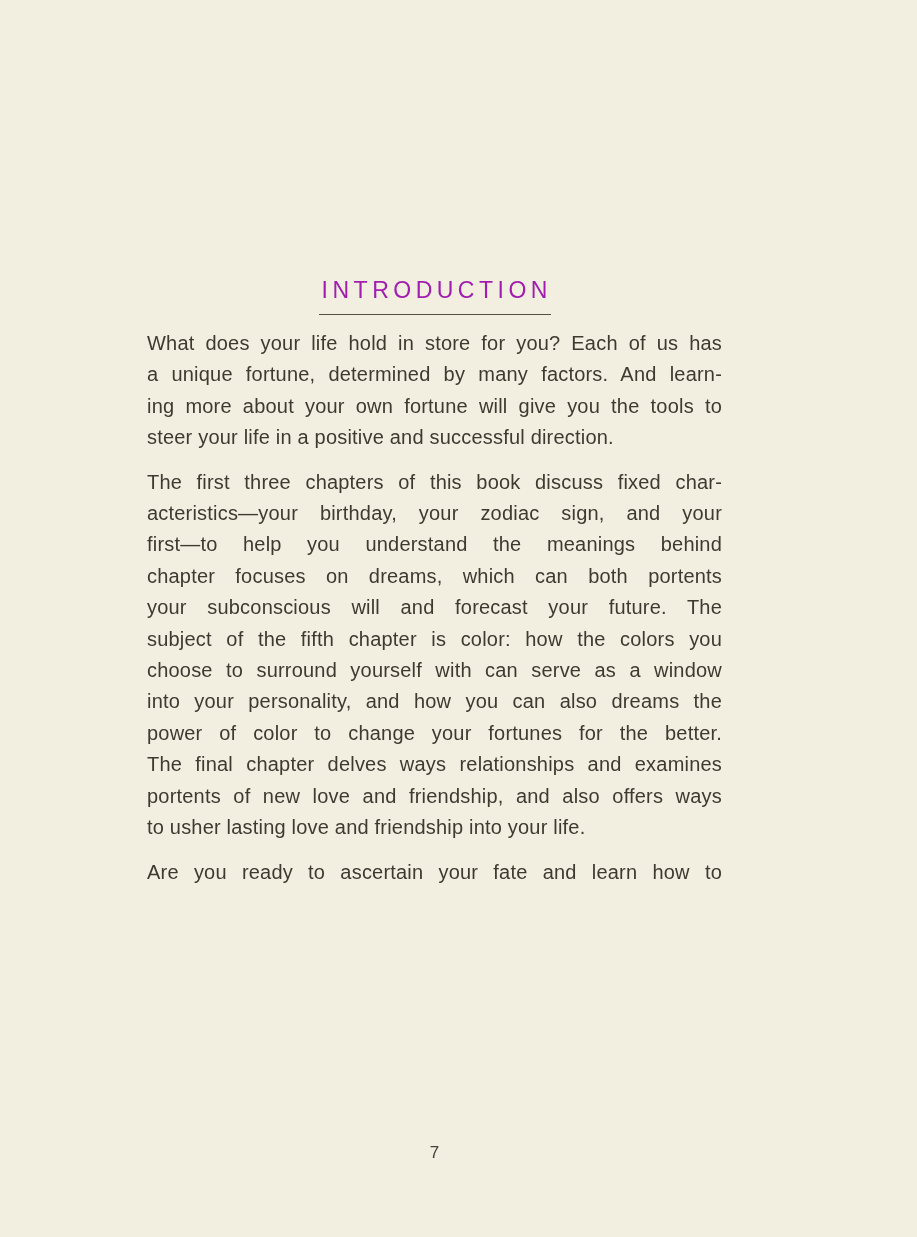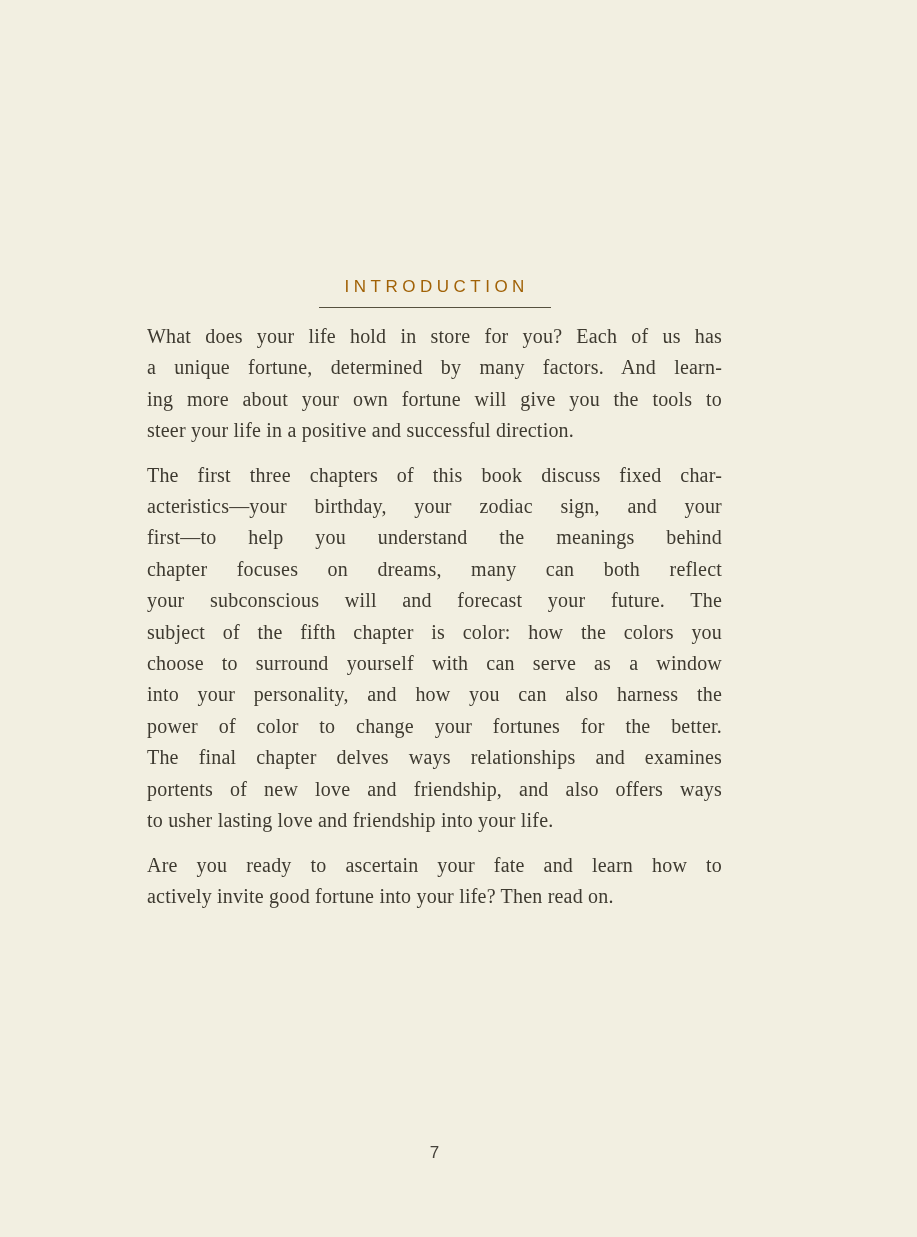--- a/index.html
+++ b/index.html
@@ -17,25 +17,25 @@
   }
   .content {
     position: absolute;
     left: 147px;
     top: 277px;
     width: 575px;
   }
   .chapter-heading {
     margin: 0;
     text-align: center;
-    font-size: 17px;
+    font-size: 23px;
     font-weight: 300;
     letter-spacing: 4.5px;
     text-indent: 4.5px; 
-    color: #a16207;
+    color: #a21caf;
   }
   .heading-underline {
     width: 232px;
     height: 1px;
     background: #56513f;
     margin: 10px auto 0 auto;
   }
   .para {
     font-size: 20px;
     font-weight: 300;
@@ -46,21 +46,20 @@
   .para.first {
     margin-top: 13px;
   }
   .para + .para {
     margin-top: 13px;
   }
   .line {
     text-align: justify;
     text-align-last: justify;
     white-space: normal;
-    font-family: Liberation Serif, serif;
   }
   .line.last {
     text-align-last: left;
   }
   .page-number {
     position: absolute;
     left: 147px;
     width: 575px;
     top: 1143px;
     text-align: center;
@@ -81,31 +80,30 @@
     <div class="line">What does your life hold in store for you? Each of us has</div>
     <div class="line">a unique fortune, determined by many factors. And learn-</div>
     <div class="line">ing more about your own fortune will give you the tools to</div>
     <div class="line last">steer your life in a positive and successful direction.</div>
   </div>
 
   <div class="para">
     <div class="line">The first three chapters of this book discuss fixed char-</div>
     <div class="line">acteristics—your birthday, your zodiac sign, and your</div>
     <div class="line">first—to help you understand the meanings behind</div>
-    <div class="line">chapter focuses on dreams, many can both reflect</div>
+    <div class="line">chapter focuses on dreams, which can both portents</div>
     <div class="line">your subconscious will and forecast your future. The</div>
     <div class="line">subject of the fifth chapter is color: how the colors you</div>
     <div class="line">choose to surround yourself with can serve as a window</div>
-    <div class="line">into your personality, and how you can also harness the</div>
+    <div class="line">into your personality, and how you can also dreams the</div>
     <div class="line">power of color to change your fortunes for the better.</div>
     <div class="line">The final chapter delves ways relationships and examines</div>
     <div class="line">portents of new love and friendship, and also offers ways</div>
     <div class="line last">to usher lasting love and friendship into your life.</div>
   </div>
 
   <div class="para">
     <div class="line">Are you ready to ascertain your fate and learn how to</div>
-    <div class="line last">actively invite good fortune into your life? Then read on.</div>
   </div>
 
 </div>
 
 <div class="page-number">7</div>
 
 </body></html>

